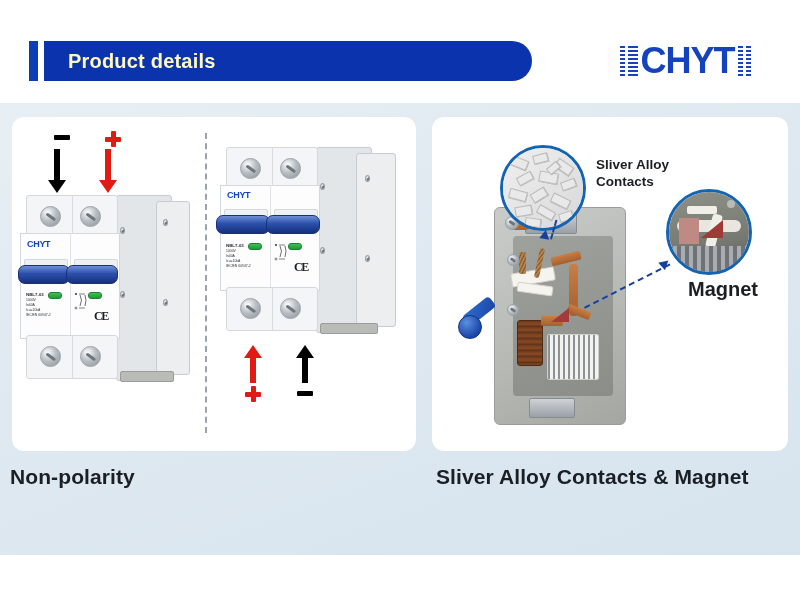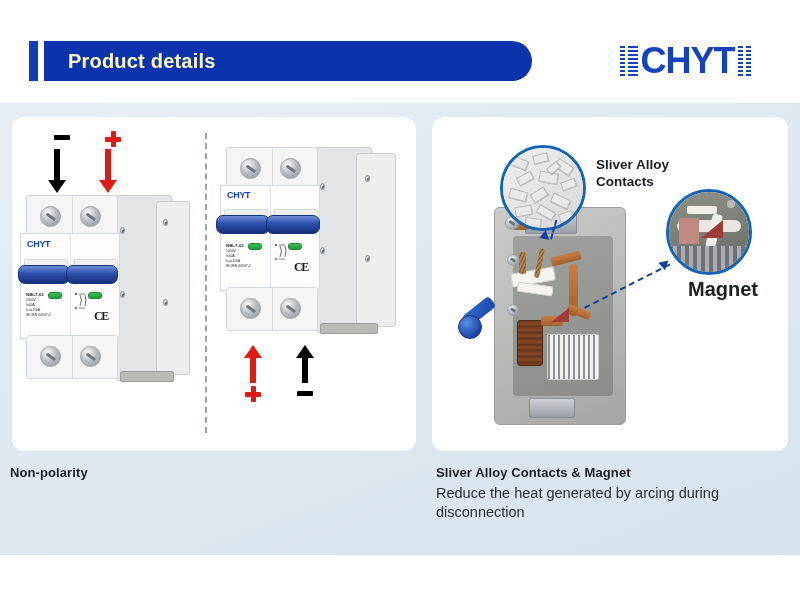--- a/index.html
+++ b/index.html
@@ -297,22 +297,22 @@
     position: absolute;
     background: linear-gradient(180deg, #cfd2d6 0%, #9aa0a6 100%);
     border: 1px solid #868c92; border-radius: 2px;
   }
 
   
   .desc { position: absolute; }
   .desc-left  { left: 10px;  top: 465px; width: 420px; }
   .desc-right { left: 436px; top: 465px; width: 356px; }
   .desc h3 {
-    font-size: 13px; font-weight: bold; color: #1b1f24;
-    margin-bottom: 4px; letter-spacing: 0.1px;
+    font-size: 21px; font-weight: bold; color: #1b1f24;
+    margin-bottom: 20px; letter-spacing: 0.1px;
   }
   .desc p {
     font-size: 14.5px; color: #2a2f34; line-height: 1.32;
   }
 </style>
 </head>
 <body>
 
 <div class="page">
 
@@ -550,16 +550,15 @@
     <div class="lead" style="left:152px; top:190px; width:96px; transform:rotate(-27deg);"></div>
     <div class="lead-head" style="left:228px; top:142px; transform:rotate(48deg);"></div>
   </div>
 
   <div class="desc desc-left">
     <h3>Non-polarity</h3>
   </div>
 
   <div class="desc desc-right">
     <h3>Sliver Alloy Contacts &amp; Magnet</h3>
-    <p>Reduce the heat generated by arcing during disconnection</p>
   </div>
 
 </div>
 
 </body></html>

